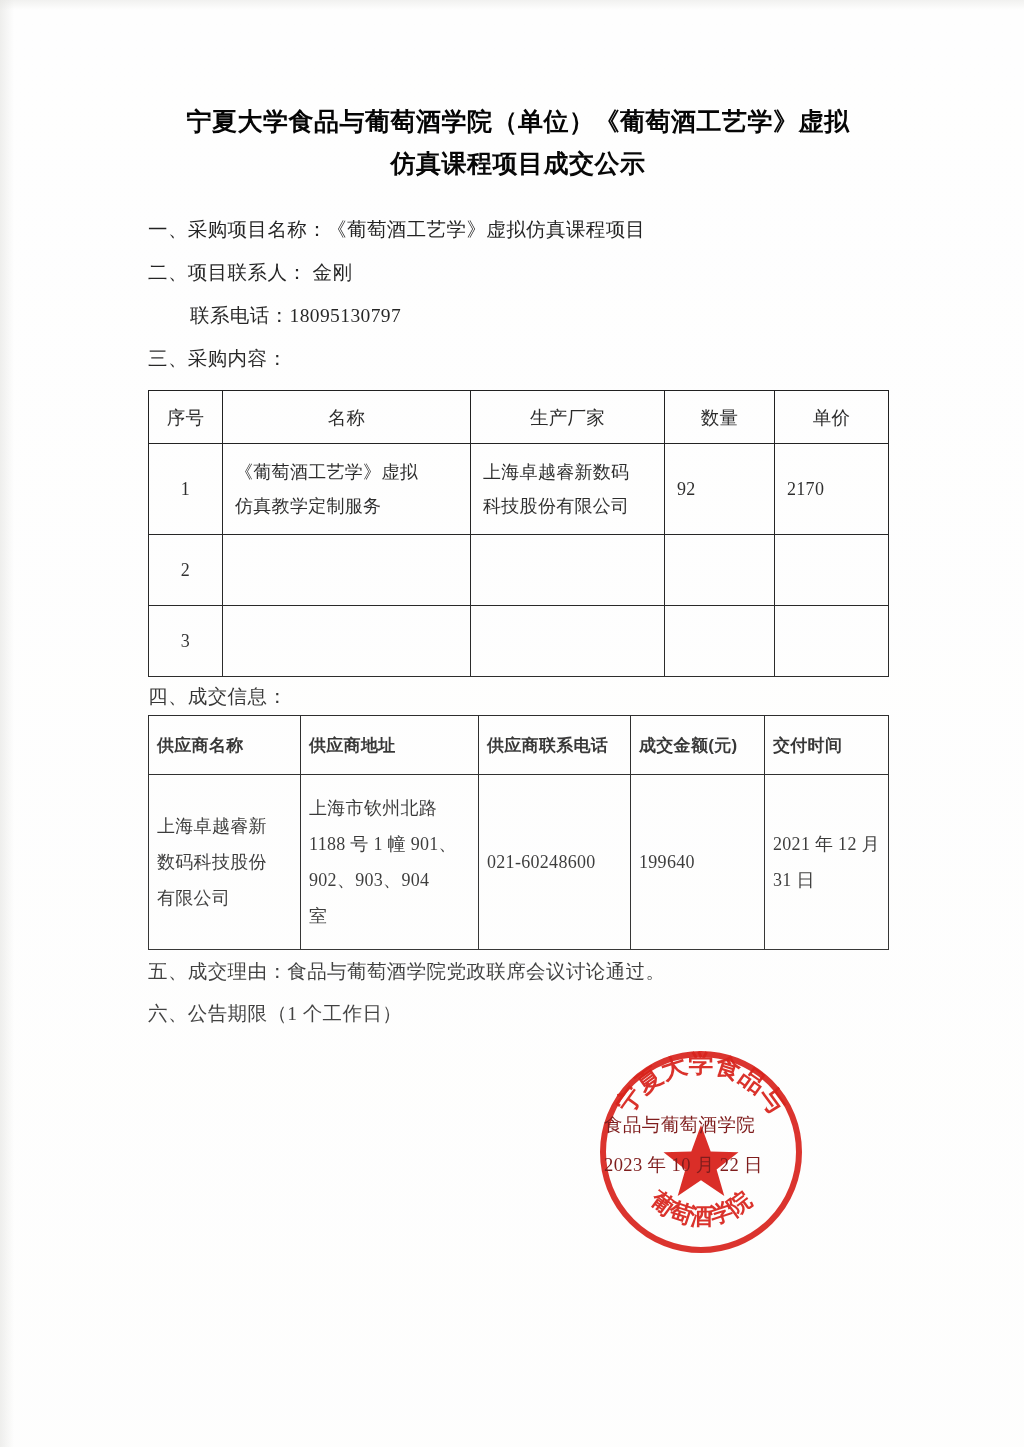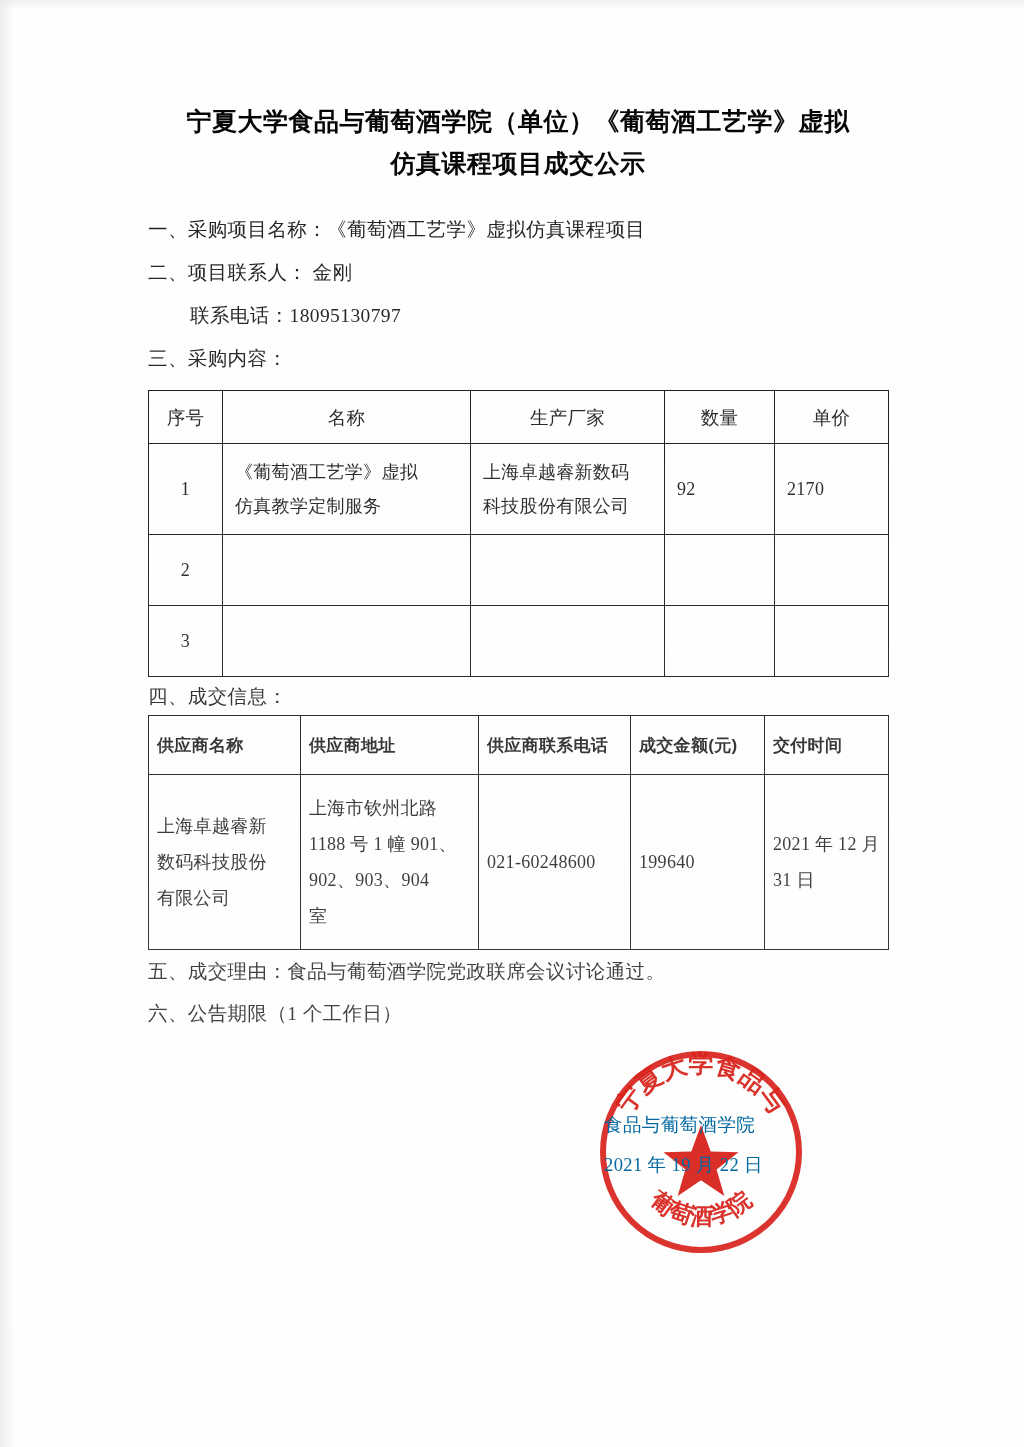--- a/index.html
+++ b/index.html
@@ -109,21 +109,21 @@
     vertical-align: middle;
   }
   #t2 td.body .l { display: block; }
   .sig {
     position: absolute;
     left: 604px;
     top: 1105px;
     font-size: 18.5px;
     line-height: 40px;
     letter-spacing: 0.4px;
-    color: #0369a1;
+    color: #7f1d1d;
     z-index: 3;
   }
   
   .seal {
     position: absolute;
     left: 596px;
     top: 1047px;
     width: 210px;
     height: 210px;
     z-index: 2;
@@ -281,19 +281,19 @@
       </text>
       <text font-family="'Liberation Sans', sans-serif" font-size="23" font-weight="bold" fill="#d8231c" opacity="0.93">
         <textPath href="#arcBottom" startOffset="50%" text-anchor="middle">葡萄酒学院</textPath>
       </text>
       <polygon fill="#d8231c" opacity="0.95" points="105,78 114.7,104.5 142.5,105.3 120.6,122.4 128.3,149.1 105,133.2 81.7,149.1 89.4,122.4 67.5,105.3 95.3,104.5"></polygon>
     </svg>
   </div>
 
   <div class="sig">
     <div>食品与葡萄酒学院</div>
-    <div>2021 年 19 月 22 日</div>
+    <div>2023 年 10 月 22 日</div>
   </div>
 
   <div class="scan-tint"></div>
   <div class="edge-l"></div>
   <div class="edge-t"></div>
 </div>
 
 </body></html>

